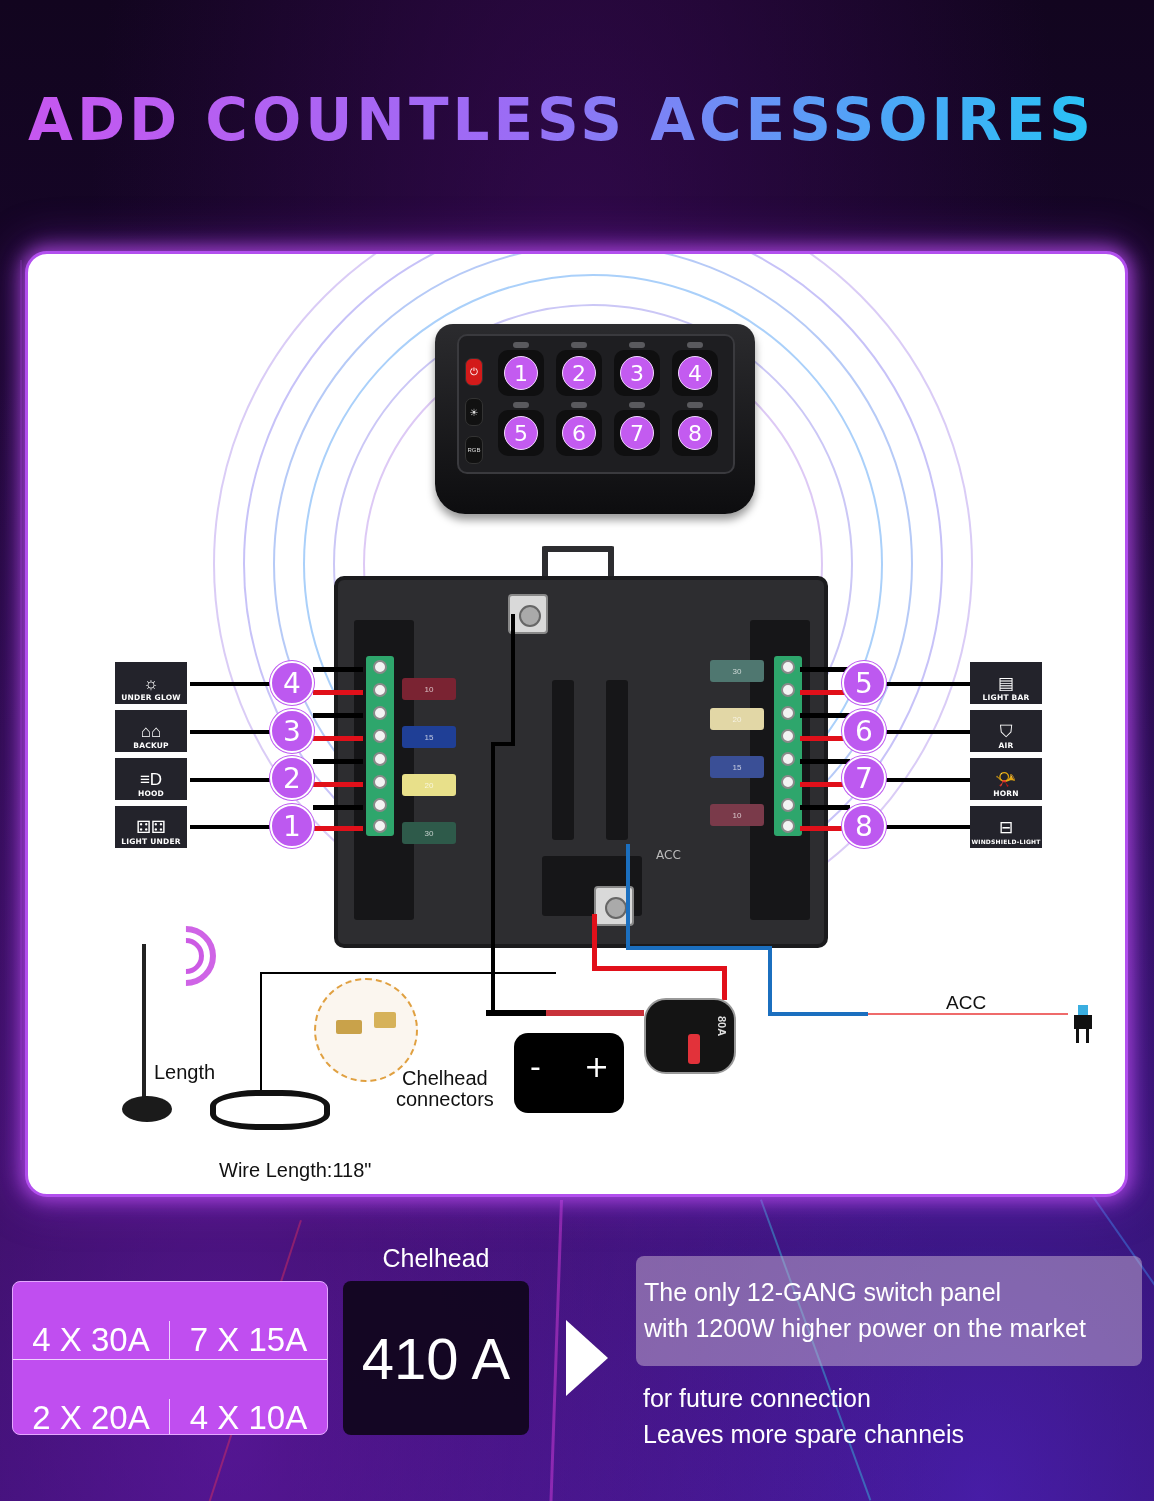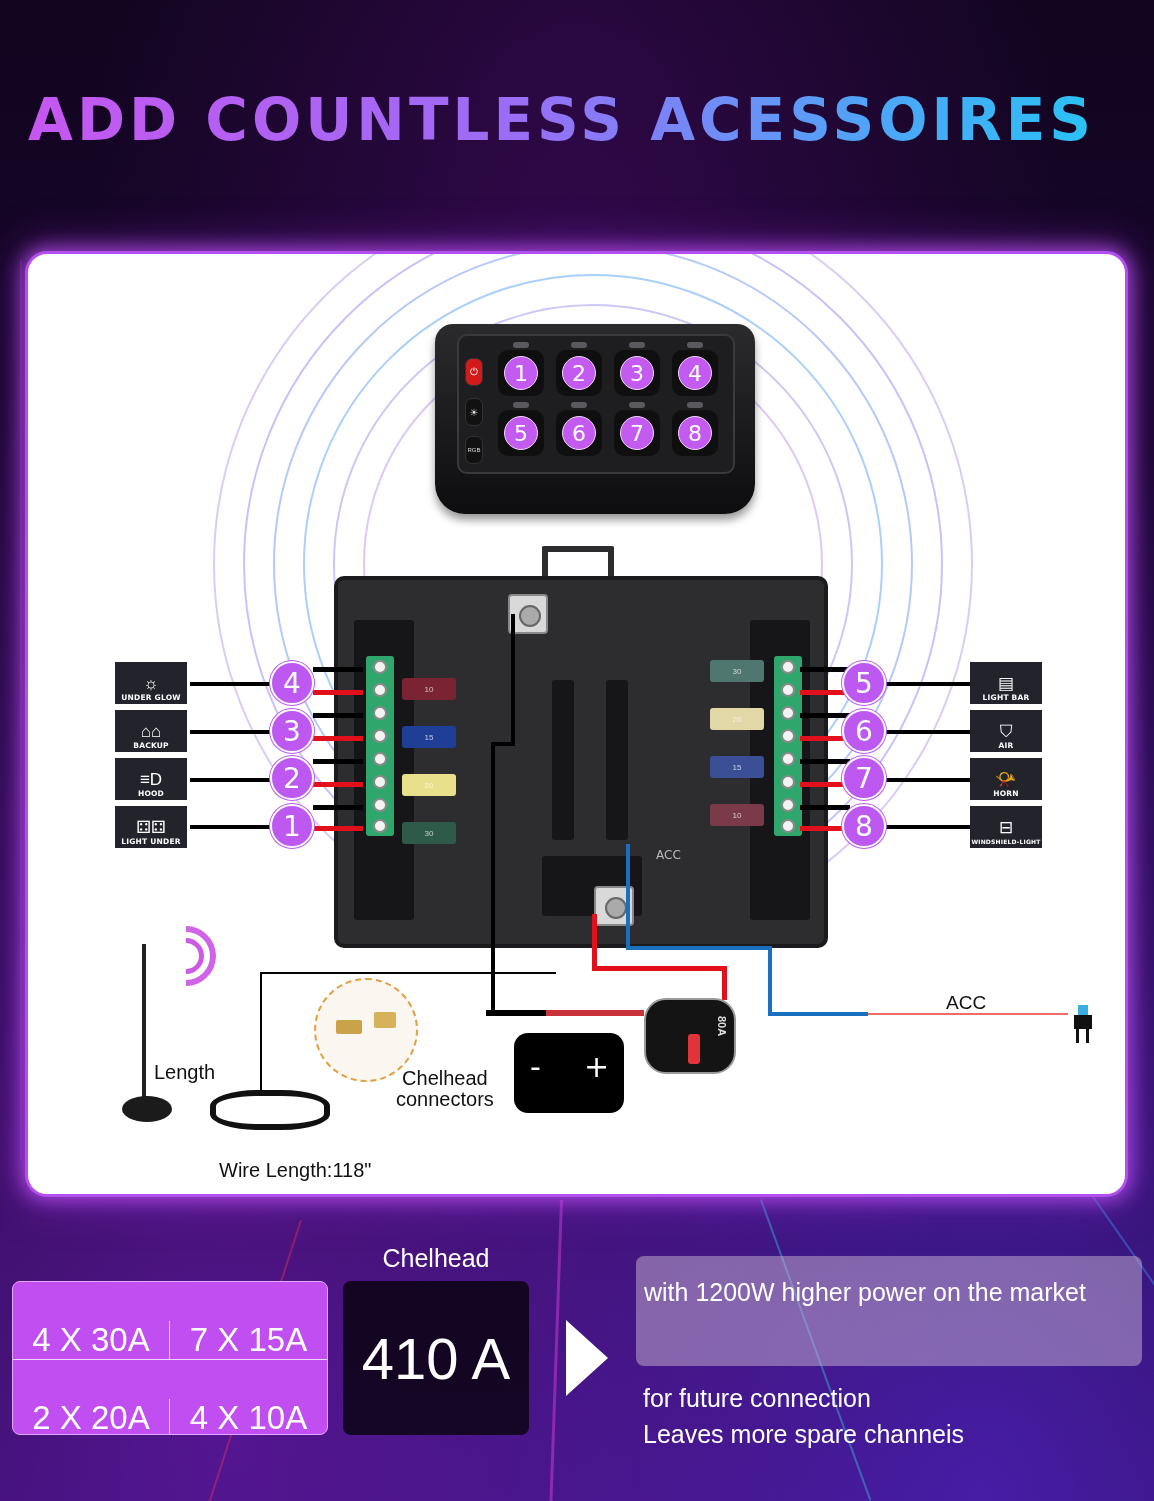--- a/index.html
+++ b/index.html
@@ -424,18 +424,19 @@
 <div class="spec-grid">
   <div class="spec-cell">4 X 30A</div>
   <div class="spec-cell">7 X 15A</div>
   <div class="spec-cell">2 X 20A</div>
   <div class="spec-cell">4 X 10A</div>
 </div>
 <div class="chelhead-label">Chelhead</div>
 <div class="chelhead-box">410 A</div>
 <div class="play-arrow"></div>
 <div class="claim-box">
+  <div>The only 12-GANG switch panel</div>
   <div>with 1200W higher power on the market</div>
 </div>
 <div class="claim-sub">
   <div>for future connection</div>
   <div>Leaves more spare channeis</div>
 </div>
 
 </body></html>

